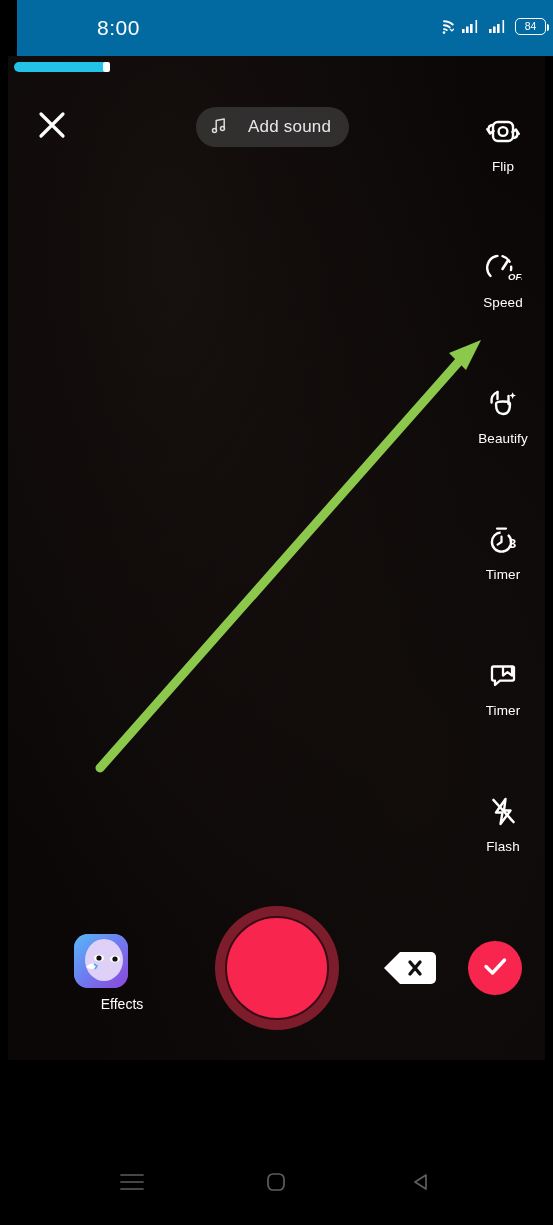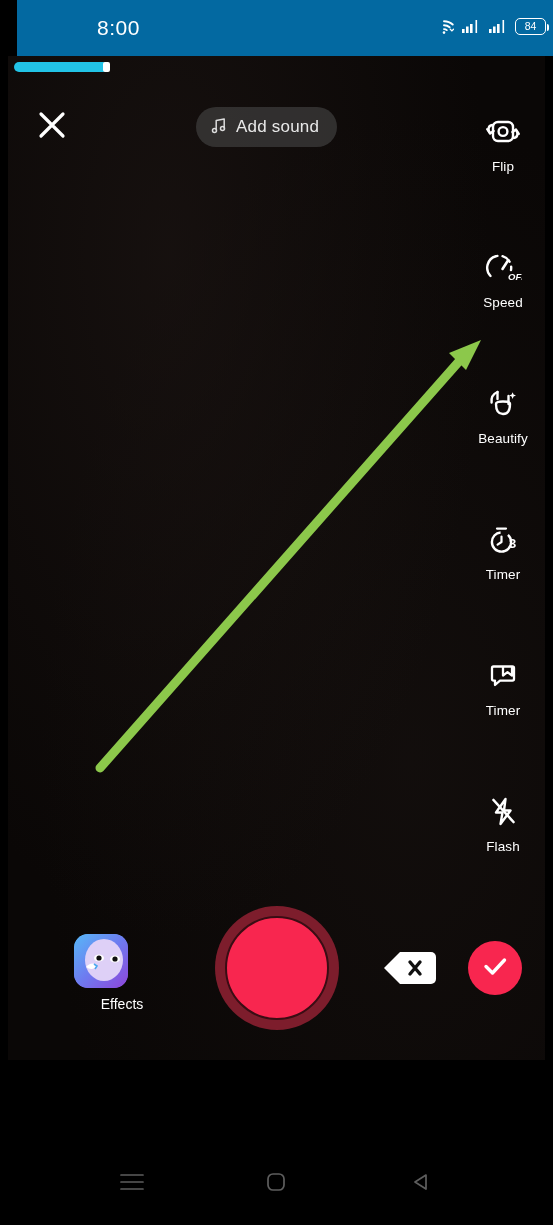--- a/index.html
+++ b/index.html
@@ -118,21 +118,21 @@
   }
   .add-sound-pill {
     position: absolute;
     left: 196px; top: 107px;
     height: 40px;
     padding: 0 18px 0 14px;
     background: rgba(70,70,70,0.62);
     border-radius: 20px;
     display: flex;
     align-items: center;
-    gap: 7px;
+    gap: 19px;
     z-index: 20;
     cursor: pointer;
   }
   .add-sound-label {
     color: #e8e8e8;
     font-size: 17px;
     font-weight: 500;
     letter-spacing: 0.2px;
   }
 

